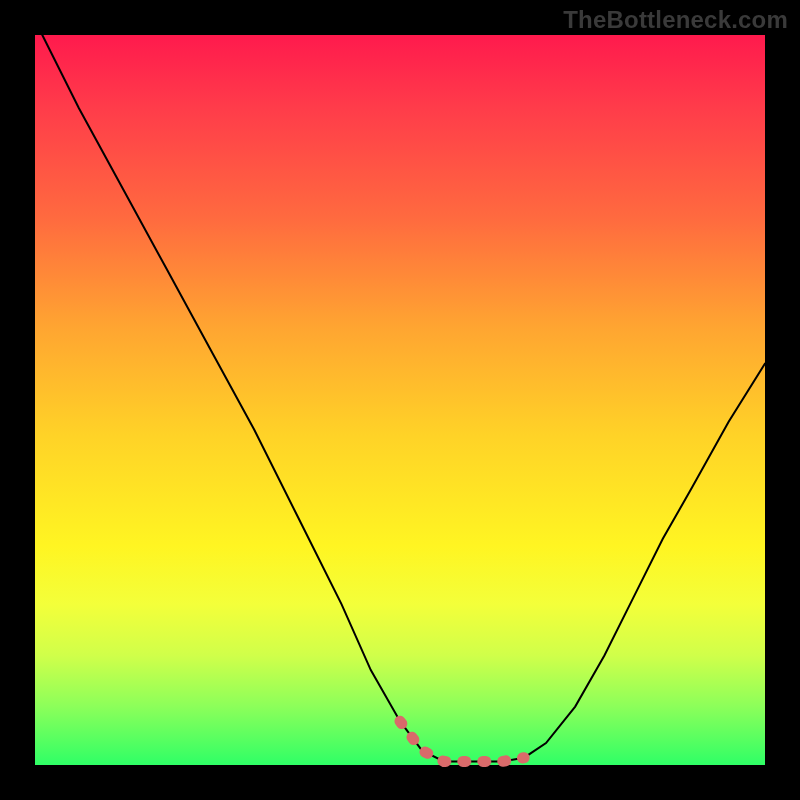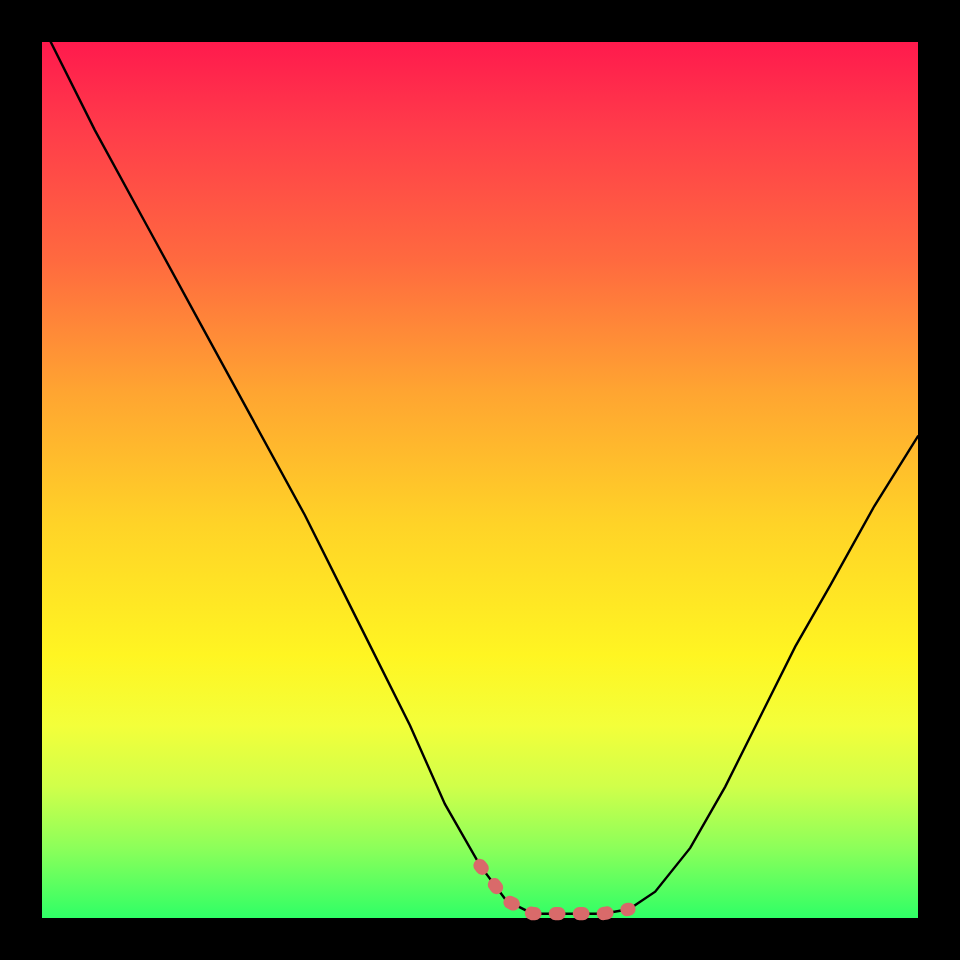--- a/index.html
+++ b/index.html
@@ -54,20 +54,21 @@
     top: 0;
     width: 730px;
     height: 730px;
     overflow: visible;
   }
 </style>
 </head>
 <body>
 
 <div class="frame">
+  <div class="watermark">TheBottleneck.com</div>
 
   <div class="plot">
     <svg class="curve" viewBox="0 0 730 730" preserveAspectRatio="none">
       <path fill="none" stroke="#000" stroke-width="2" stroke-linecap="round" d="M7.3 0.0 L43.8 73.0 L87.6 153.3 L131.4 233.6 L175.2 313.9 L219.0 394.2 L262.8 481.8 L306.6 569.4 L335.8 635.1 L365.0 686.2 L386.9 715.4 L408.8 726.4 L438.0 726.4 L467.2 726.4 L489.1 722.7 L511.0 708.1 L540.2 671.6 L569.4 620.5 L598.6 562.1 L627.8 503.7 L657.0 452.6 L693.5 386.9 L730.0 328.5"></path>
       <path fill="none" stroke="#d96a6a" stroke-width="11" stroke-linecap="round" stroke-dasharray="3 17" d="M365.0 686.2 L386.9 715.4 L408.8 726.4 L438.0 726.4 L467.2 726.4 L489.1 722.7"></path>
     </svg>
   </div>
 </div>
 
 </body></html>

